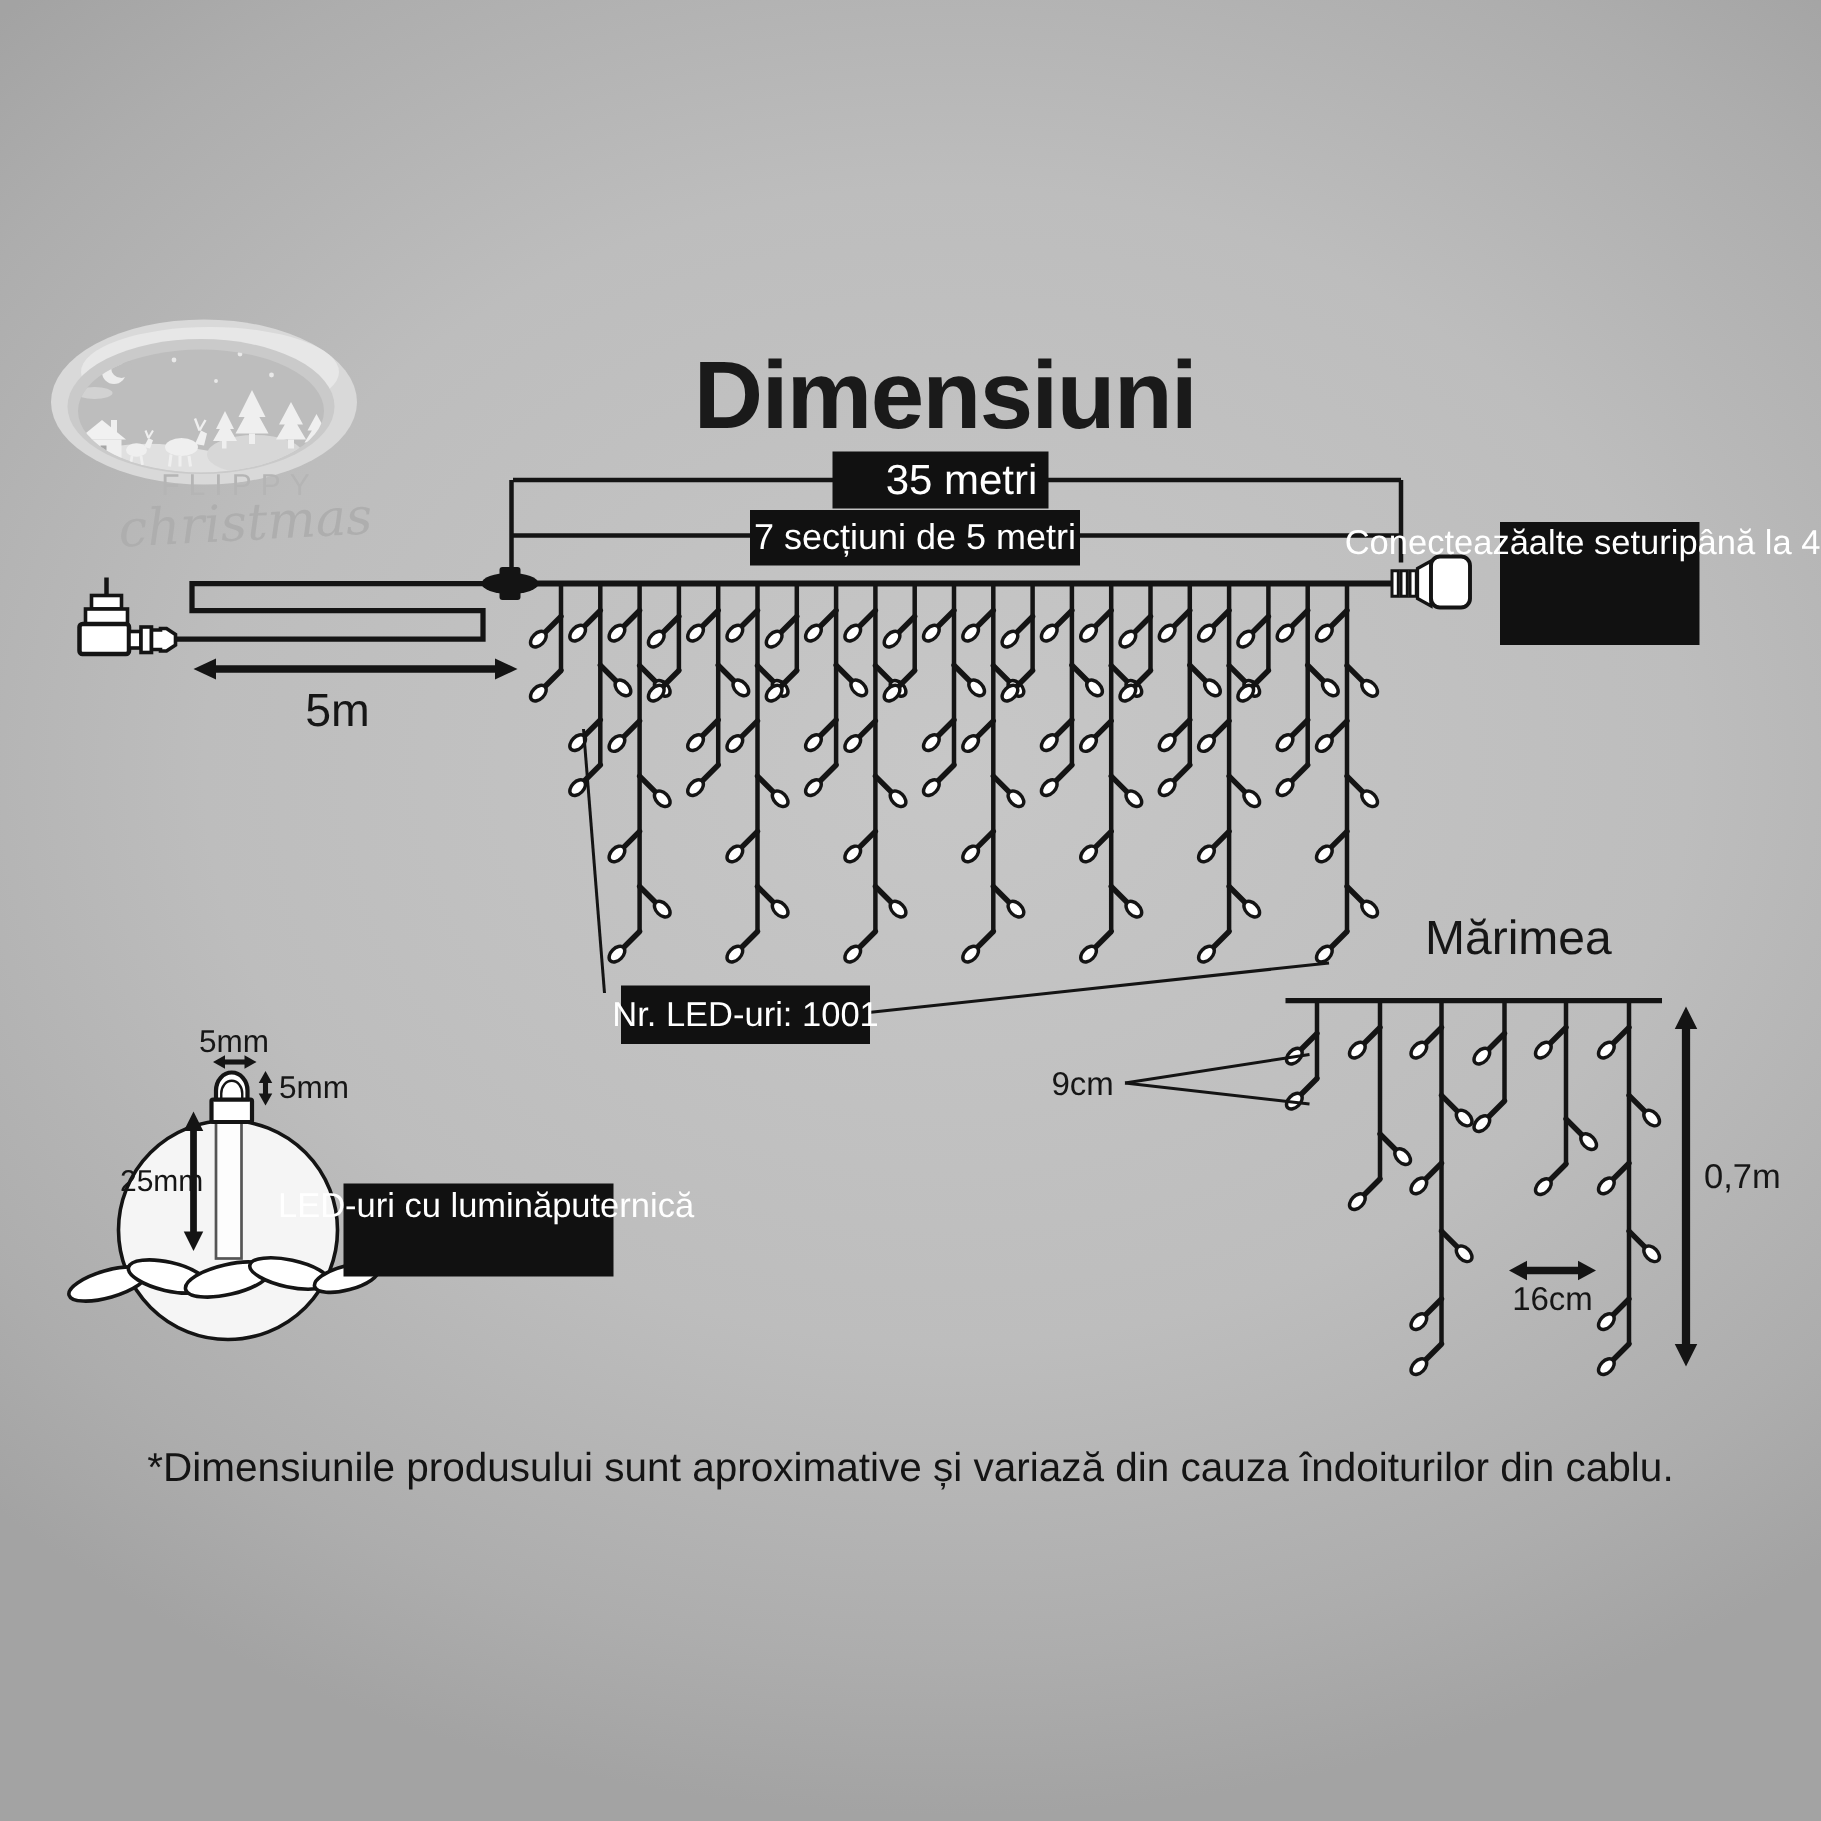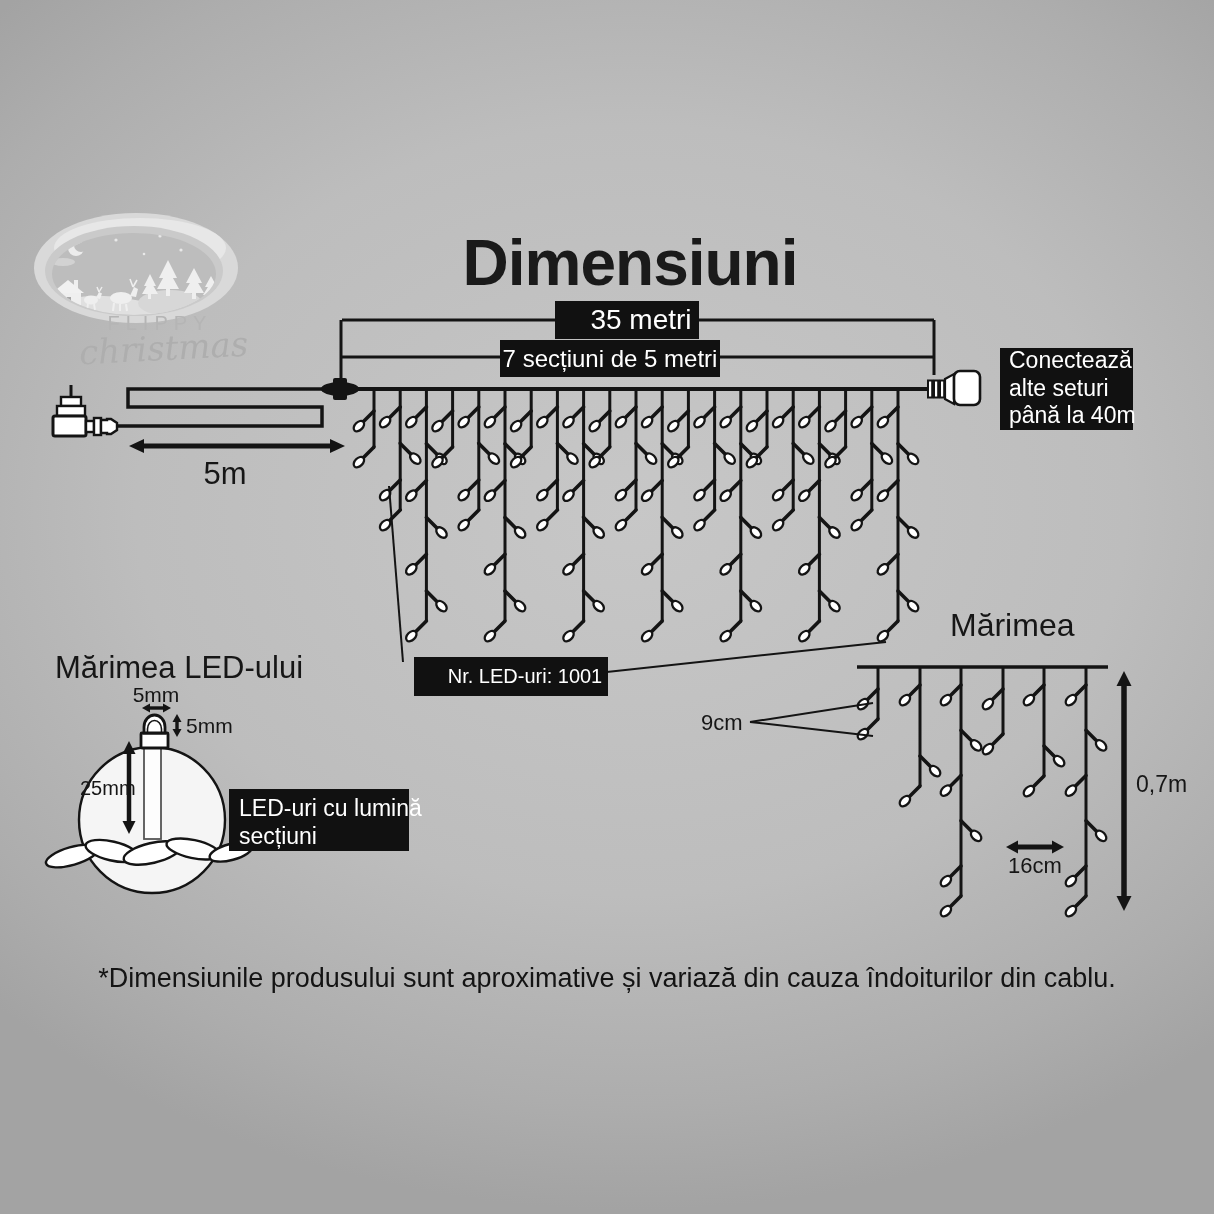--- a/index.html
+++ b/index.html
@@ -6,27 +6,27 @@
   #stage{
     position:relative; width:1214px; height:1214px; overflow:hidden;
     background:radial-gradient(ellipse 900px 700px at 52% 42%, #c7c7c7 0%, #bdbdbd 55%, #adadad 85%, #a3a3a3 100%);
     font-family:"Liberation Sans", sans-serif; color:#161616;
   }
   .blackbox{
     position:absolute; background:#111; color:#fff;
     display:flex; align-items:center; justify-content:center;
     text-align:center; white-space:nowrap; z-index:5;
   }
-  .blackbox.left{justify-content:flex-end; text-align:left; flex-direction:column; align-items:flex-start;}
+  .blackbox.left{justify-content:center; text-align:left; flex-direction:row; align-items:flex-start;}
   .lbl{position:absolute; white-space:nowrap; z-index:4;}
   #title{left:420px; top:226px; width:420px; text-align:center; font-size:64px; font-weight:700; letter-spacing:-1px; color:#1a1a1a;}
   #box-35{left:555px; top:301px; width:116px; height:38px; font-size:28px;padding-left:28px;}
   #box-7s{left:500px; top:340px; width:220px; height:37px; font-size:24px;}
   #box-connect{left:1000px; top:348px; width:124px; height:82px; font-size:23px; line-height:1.2; padding-left:9px;}
-  #box-ledcount{left:414px; top:657px; width:166px; height:39px; font-size:20px;padding-left:28px;}
+  #box-ledcount{left:414px; top:657px; width:166px; height:39px; font-size:23px;}
   #box-note{left:229px; top:789px; width:170px; height:62px; font-size:23px; line-height:1.25; padding-left:10px;}
   #lbl-5m{left:165px; top:456px; width:120px; text-align:center; font-size:31px;}
   #lbl-spatiere{left:950px; top:607px; font-size:32px;}
   #lbl-marimea{left:55px; top:650px; font-size:31px;}
   #lbl-5mm-top{left:121px; top:683px; width:70px; text-align:center; font-size:21px;}
   #lbl-5mm-right{left:186px; top:714px; font-size:21px;}
   #lbl-25mm{left:80px; top:777px; font-size:20px;}
   #lbl-9cm{left:701px; top:710px; font-size:22px;}
   #lbl-16cm{left:1001px; top:853px; width:68px; text-align:center; font-size:22px;}
   #lbl-07m{left:1136px; top:771px; font-size:23px;}
@@ -458,23 +458,22 @@
   <div id="lbl-5m" class="lbl">5m</div>
   <div id="box-ledcount" class="blackbox">
     <span>Nr. LED-uri: 1001</span>
   </div>
 
   <div id="lbl-spatiere" class="lbl">Mărimea</div>
   <div id="lbl-9cm" class="lbl">9cm</div>
   <div id="lbl-16cm" class="lbl">16cm</div>
   <div id="lbl-07m" class="lbl">0,7m</div>
 
-  <div id="lbl-marimea" class="lbl">Mărimea LED-ului</div>
   <div id="lbl-5mm-top" class="lbl">5mm</div>
   <div id="lbl-5mm-right" class="lbl">5mm</div>
   <div id="lbl-25mm" class="lbl">25mm</div>
   <div id="box-note" class="blackbox left">
     <span>LED-uri cu lumină</span>
-    <span>secțiuni</span>
+    <span>puternică</span>
   </div>
 
   <div id="footnote" class="lbl">*Dimensiunile produsului sunt aproximative și variază din cauza îndoiturilor din cablu.</div>
 </div>
 
 </body></html>

